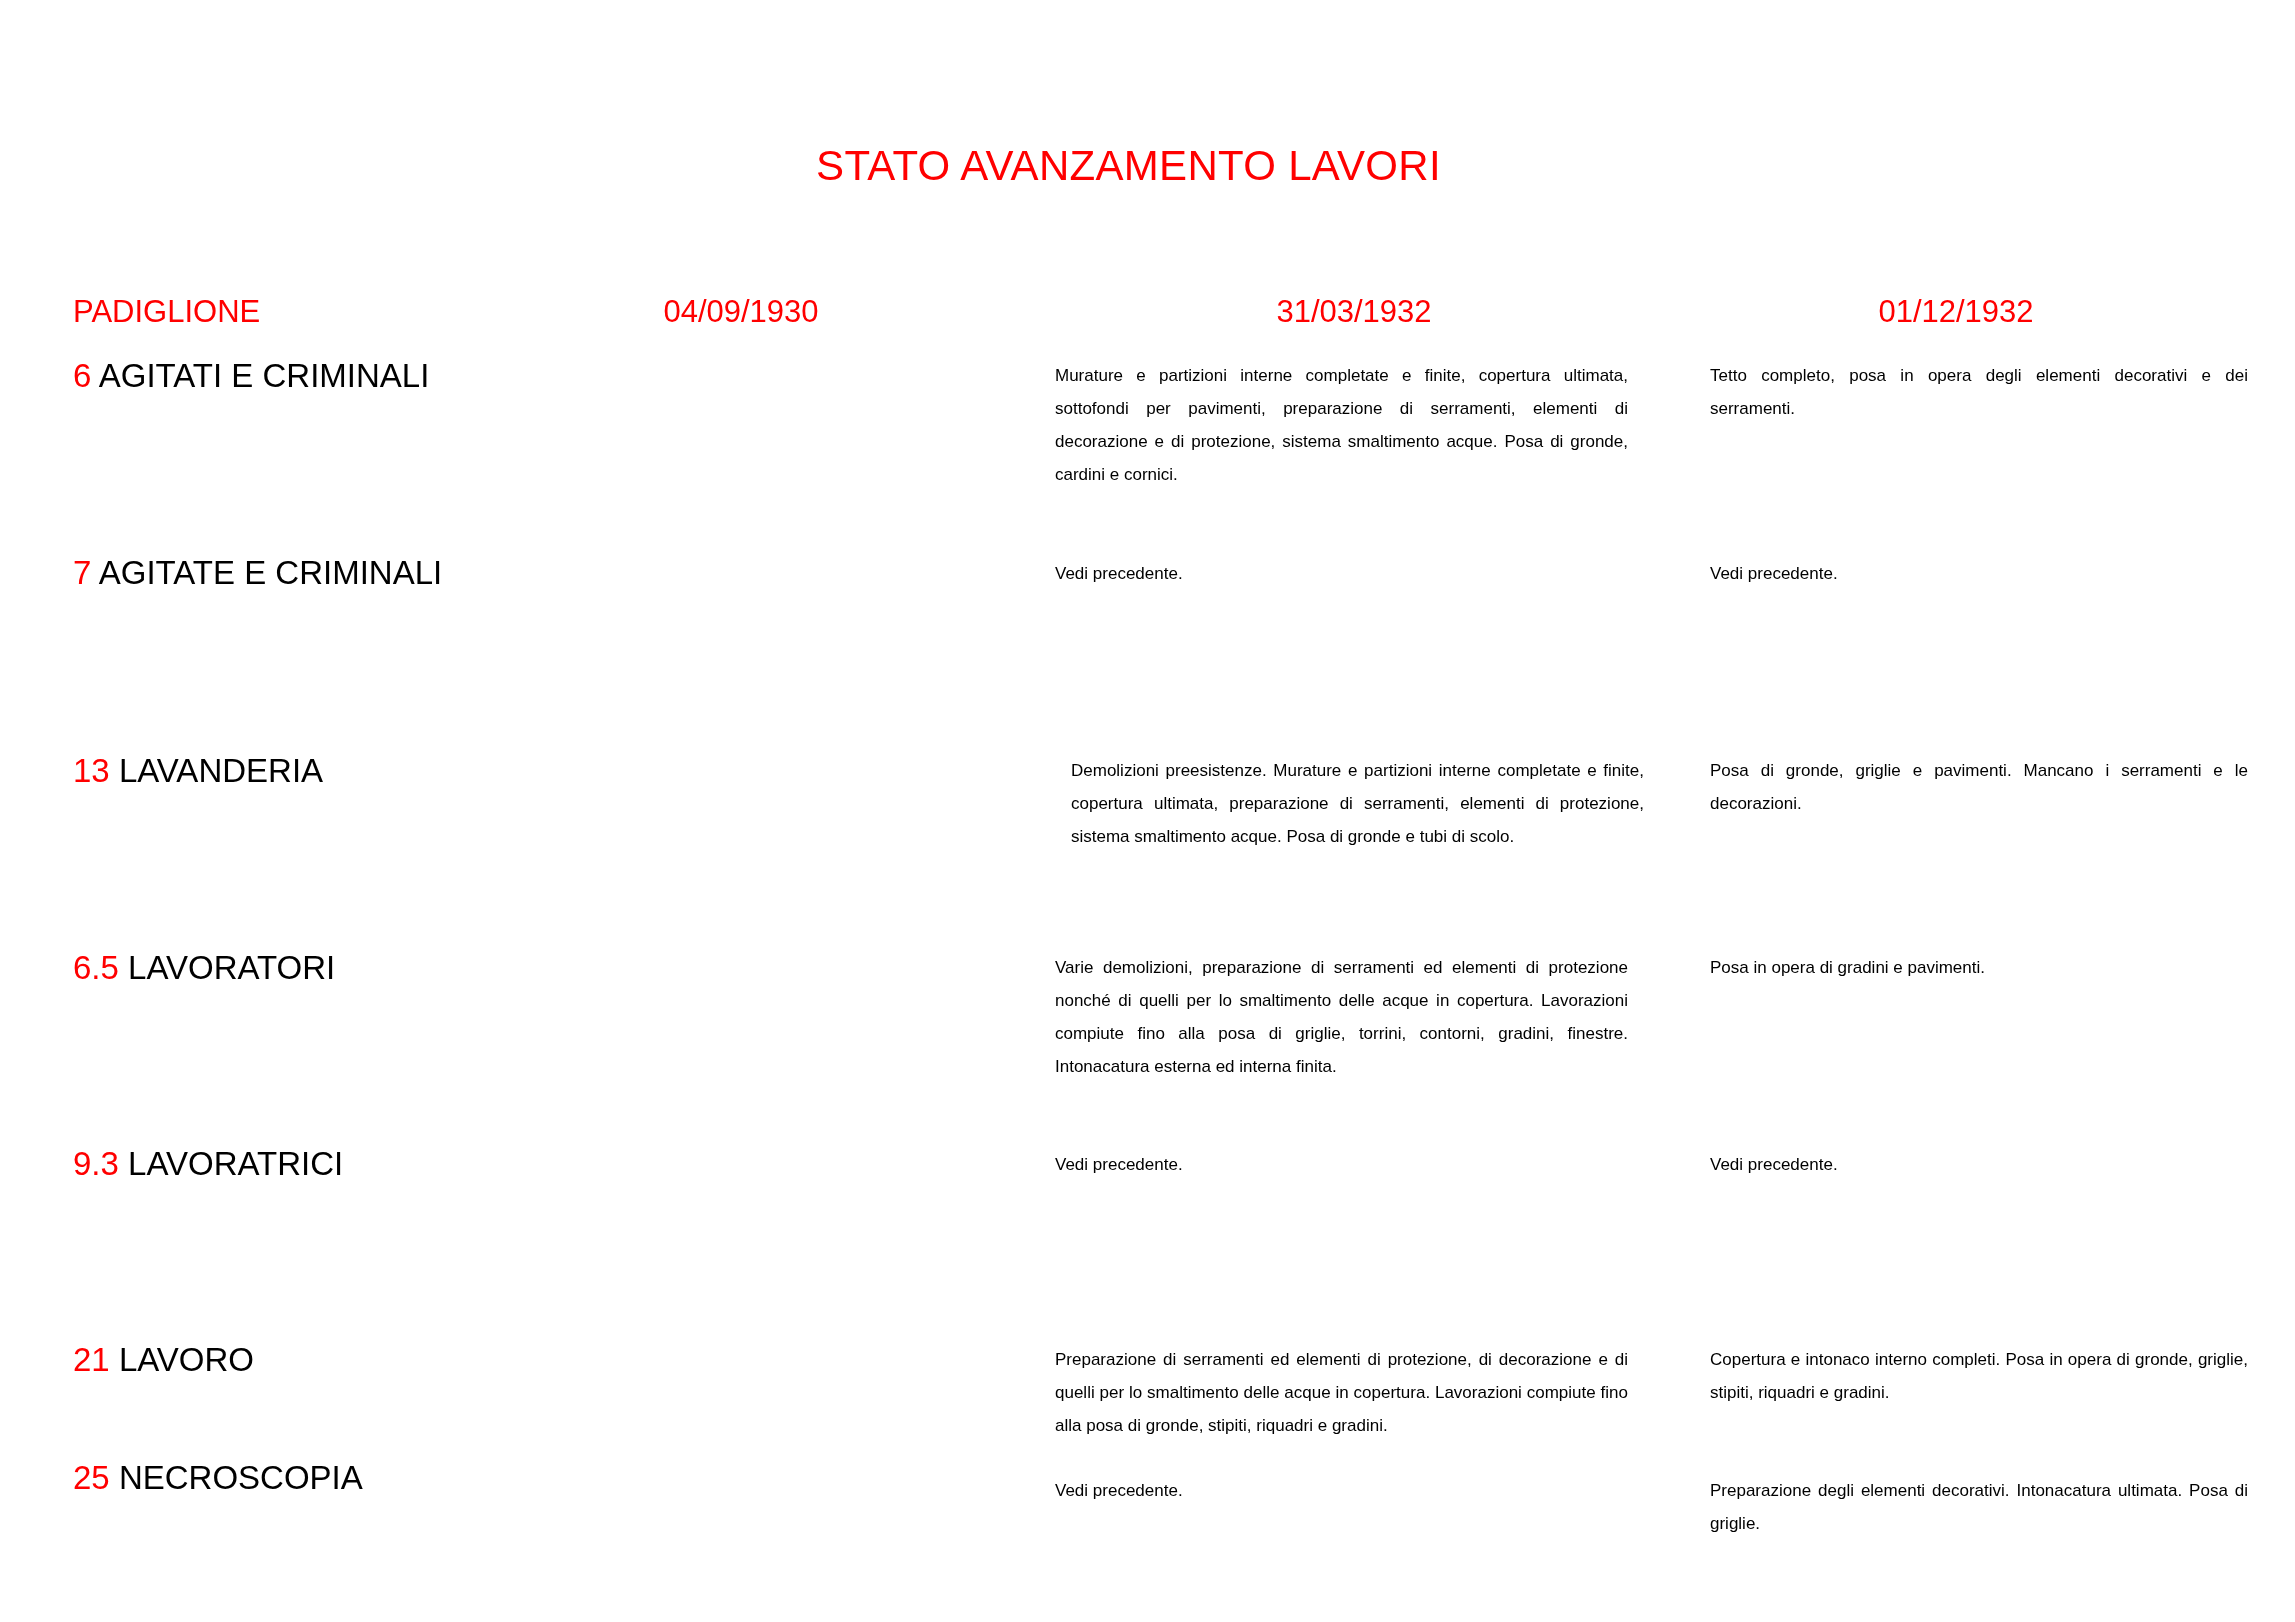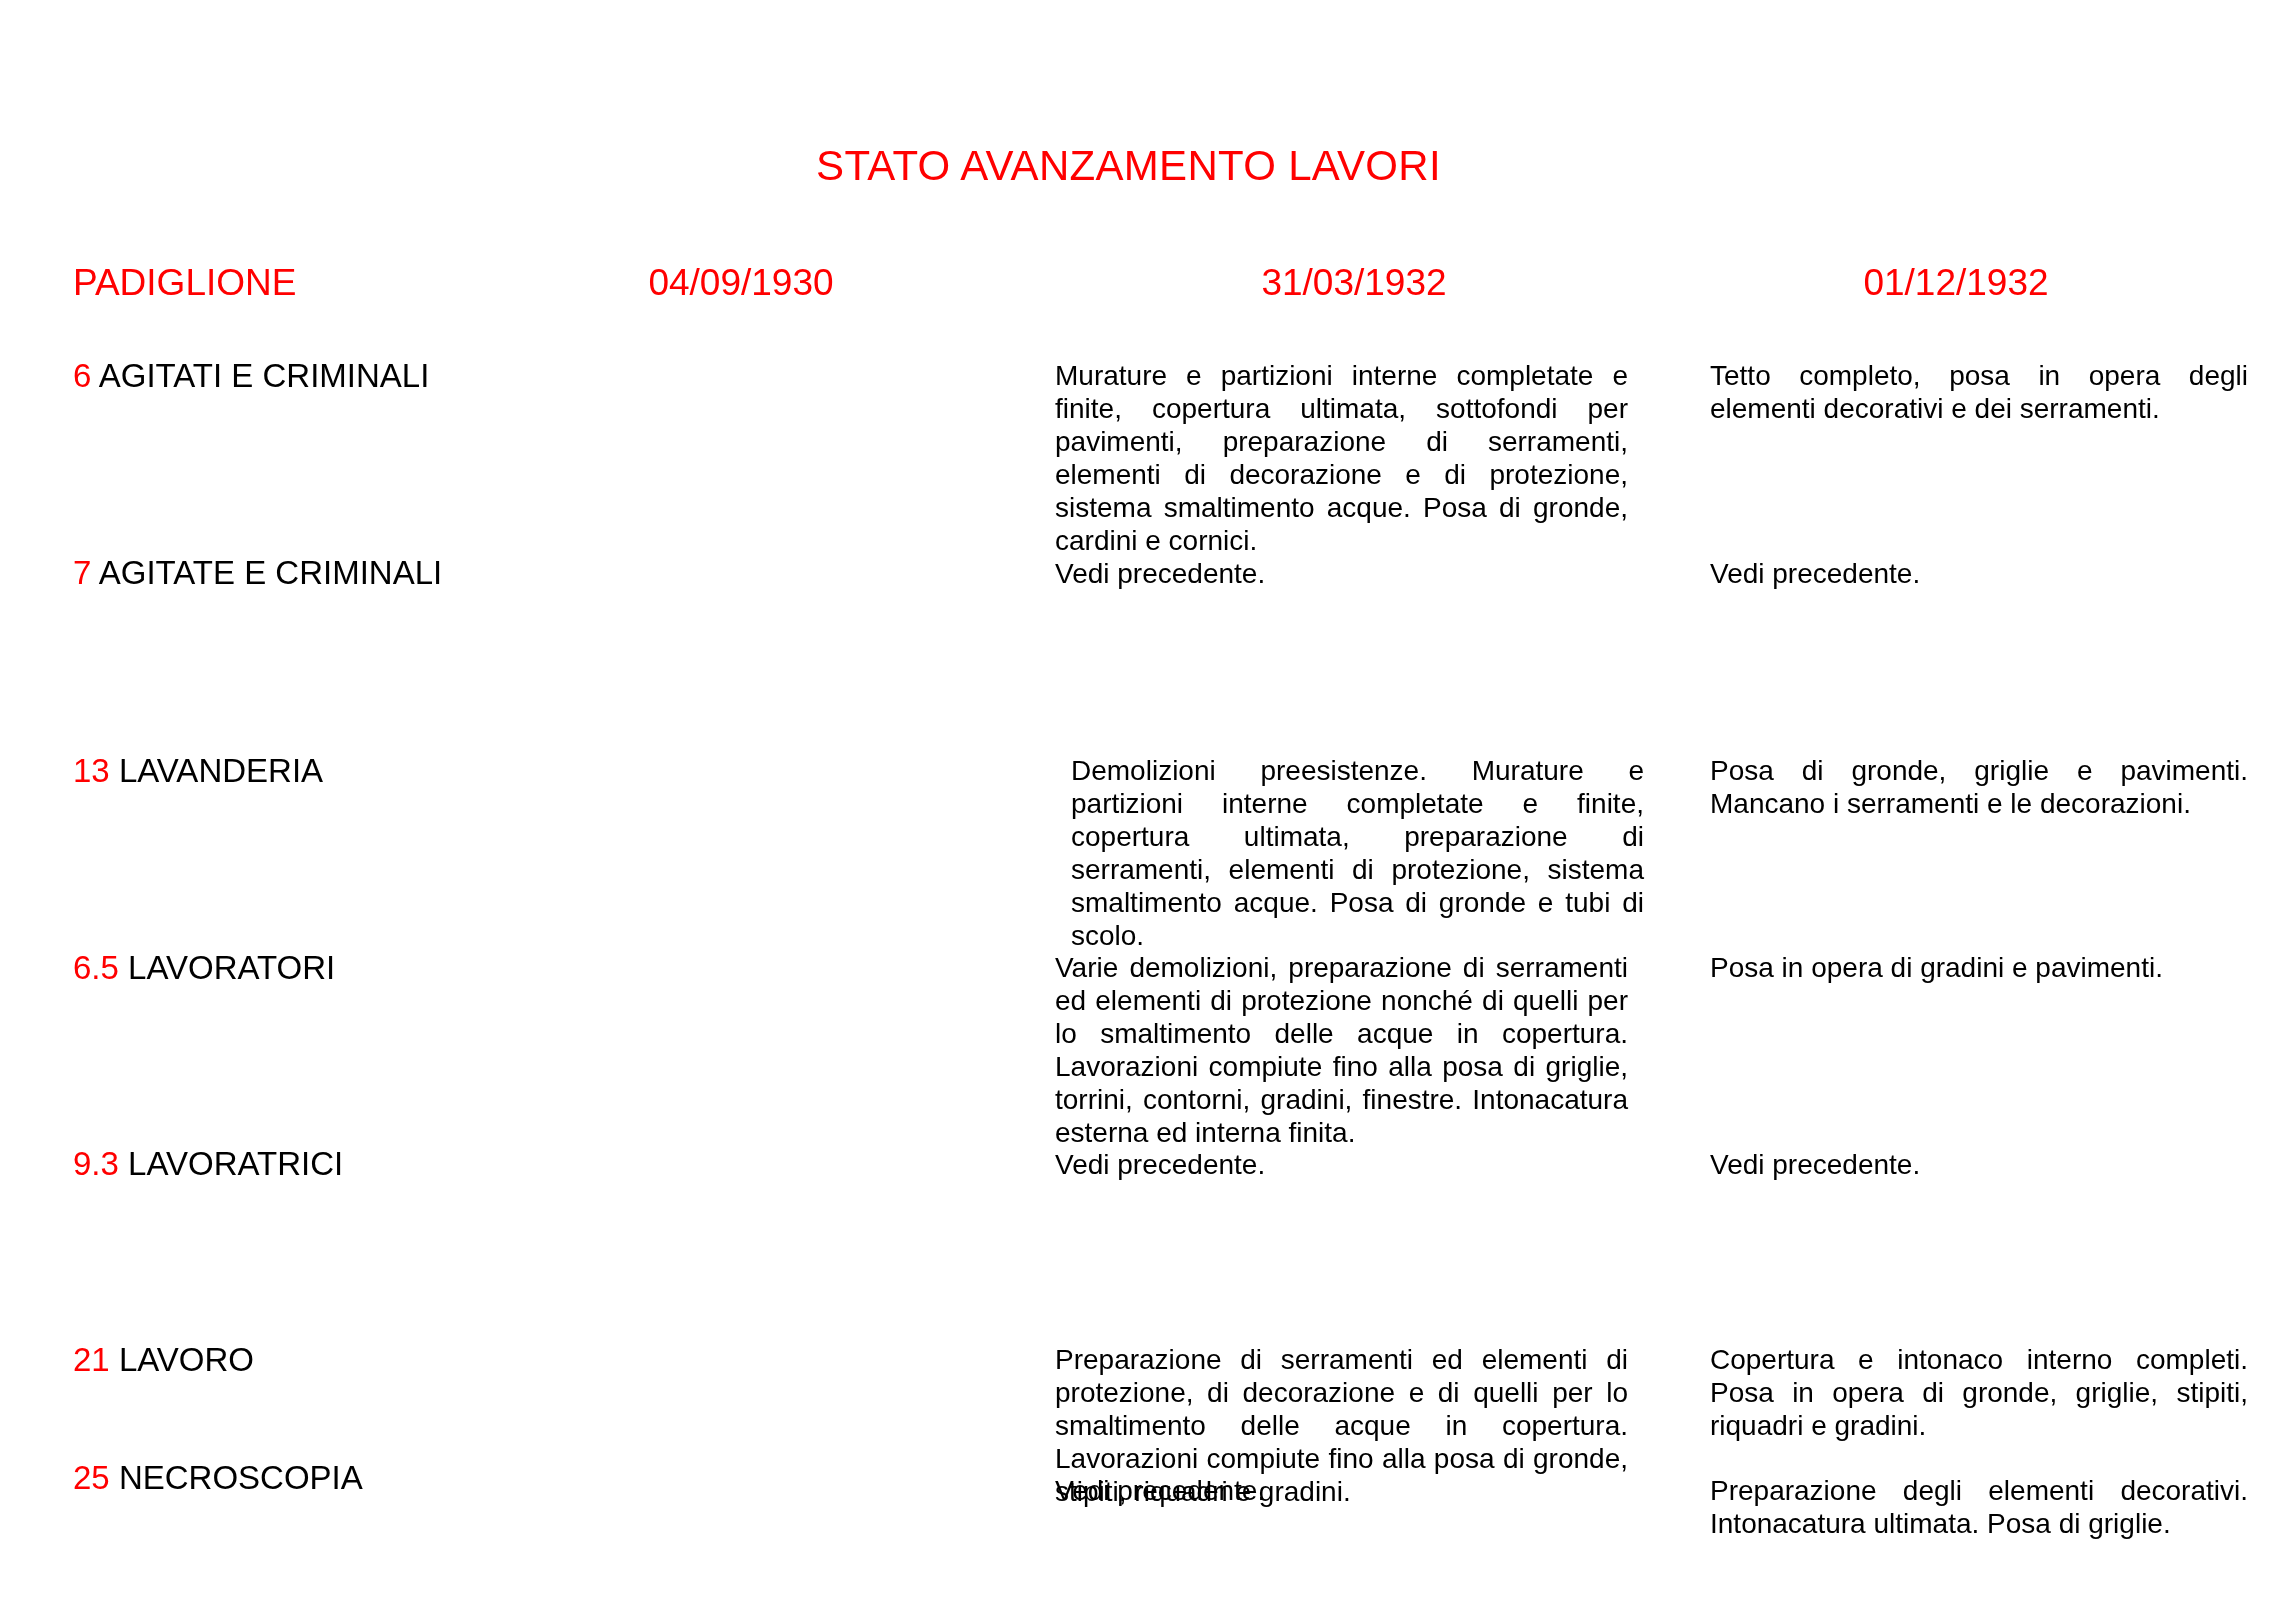--- a/index.html
+++ b/index.html
@@ -22,39 +22,39 @@
       width: 2257px;
       top: 145px;
       text-align: center;
       font-size: 42px;
       letter-spacing: 0.3px;
       line-height: 1;
       white-space: nowrap;
     }
     .hdr {
       position: absolute;
-      top: 264px;
-      font-size: 37px;
+      top: 296px;
+      font-size: 31px;
       line-height: 1;
       white-space: nowrap;
     }
     .hdr.center {
       transform: translateX(-50%);
     }
     .row-label {
       position: absolute;
       left: 73px;
       font-size: 33px;
       line-height: 1;
       white-space: nowrap;
     }
     .row-label .num { color: #ff0000; }
     .cell {
       position: absolute;
-      font-size: 28px;
+      font-size: 17px;
       line-height: 33px;
       text-align: justify;
       hyphens: manual;
     }
     .cell.c2 { left: 1055px; width: 573px; }
     .cell.c3 { left: 1710px; width: 538px; }
   </style>
 </head>
 <body>
 

